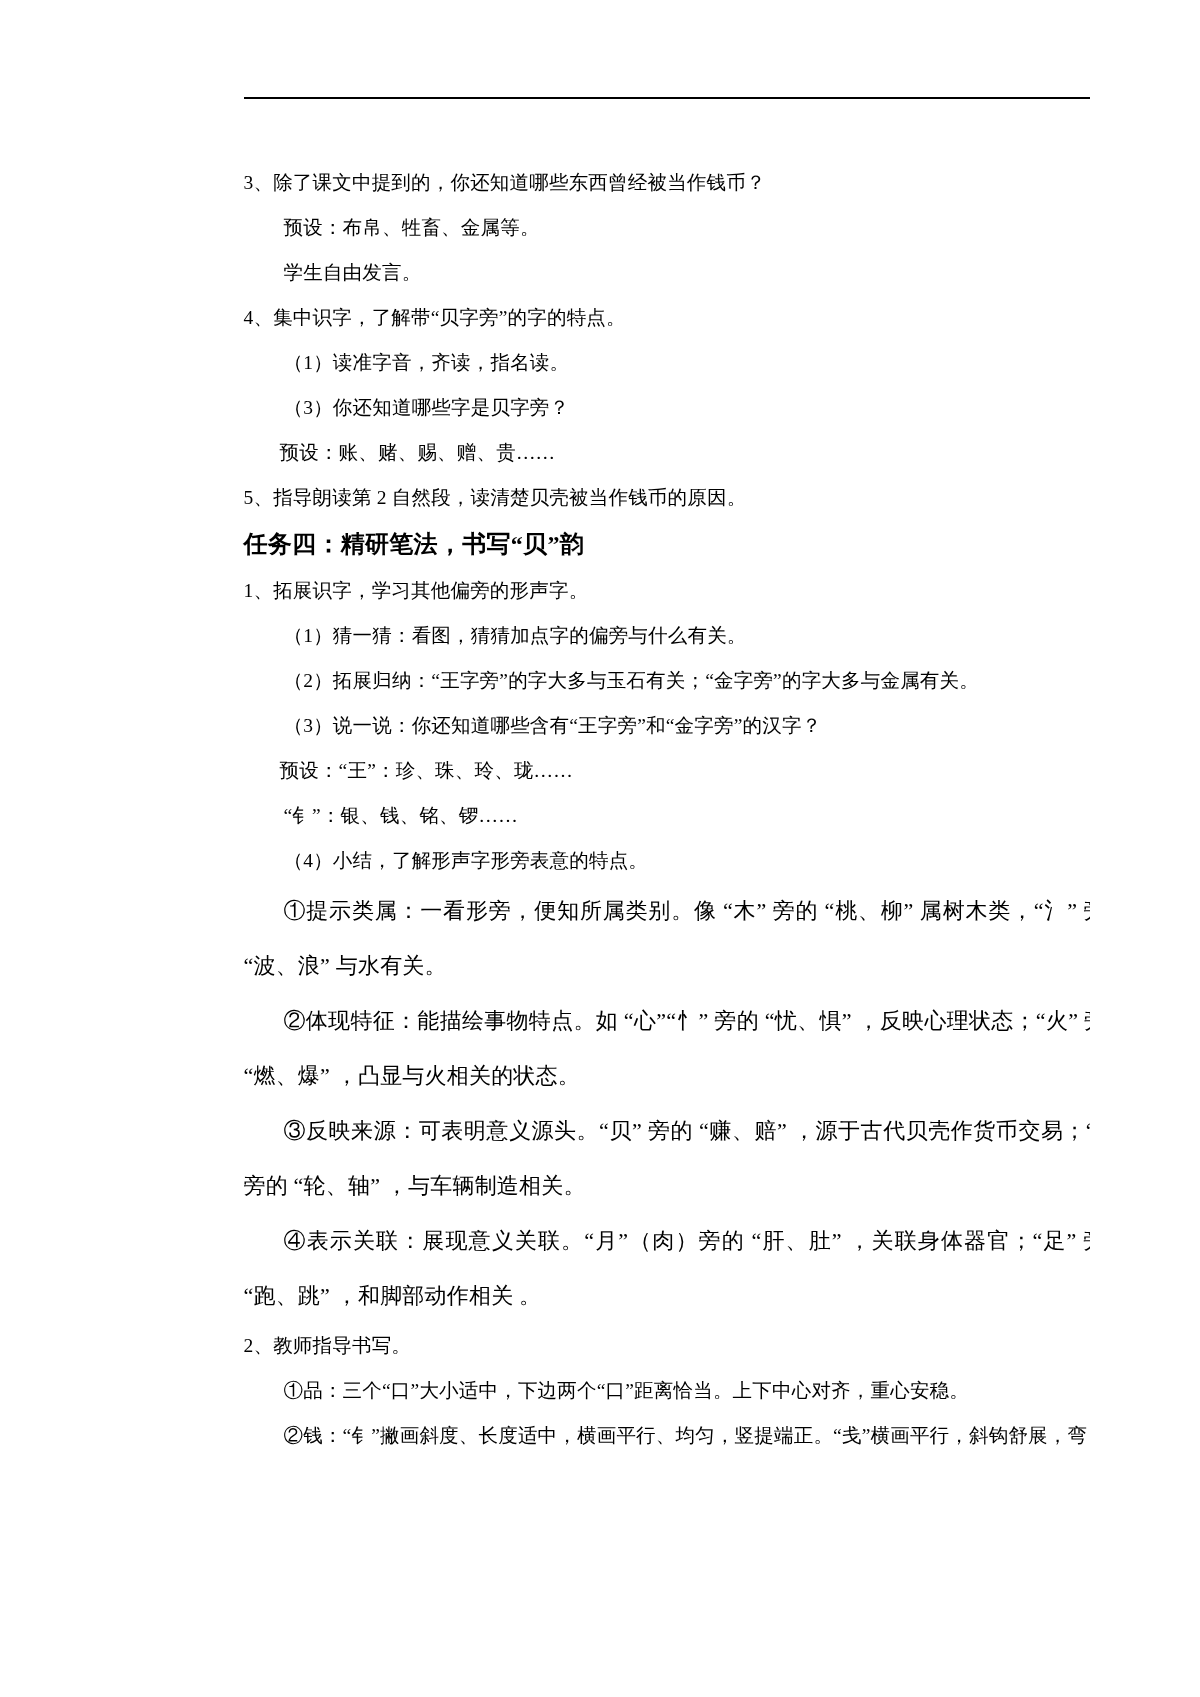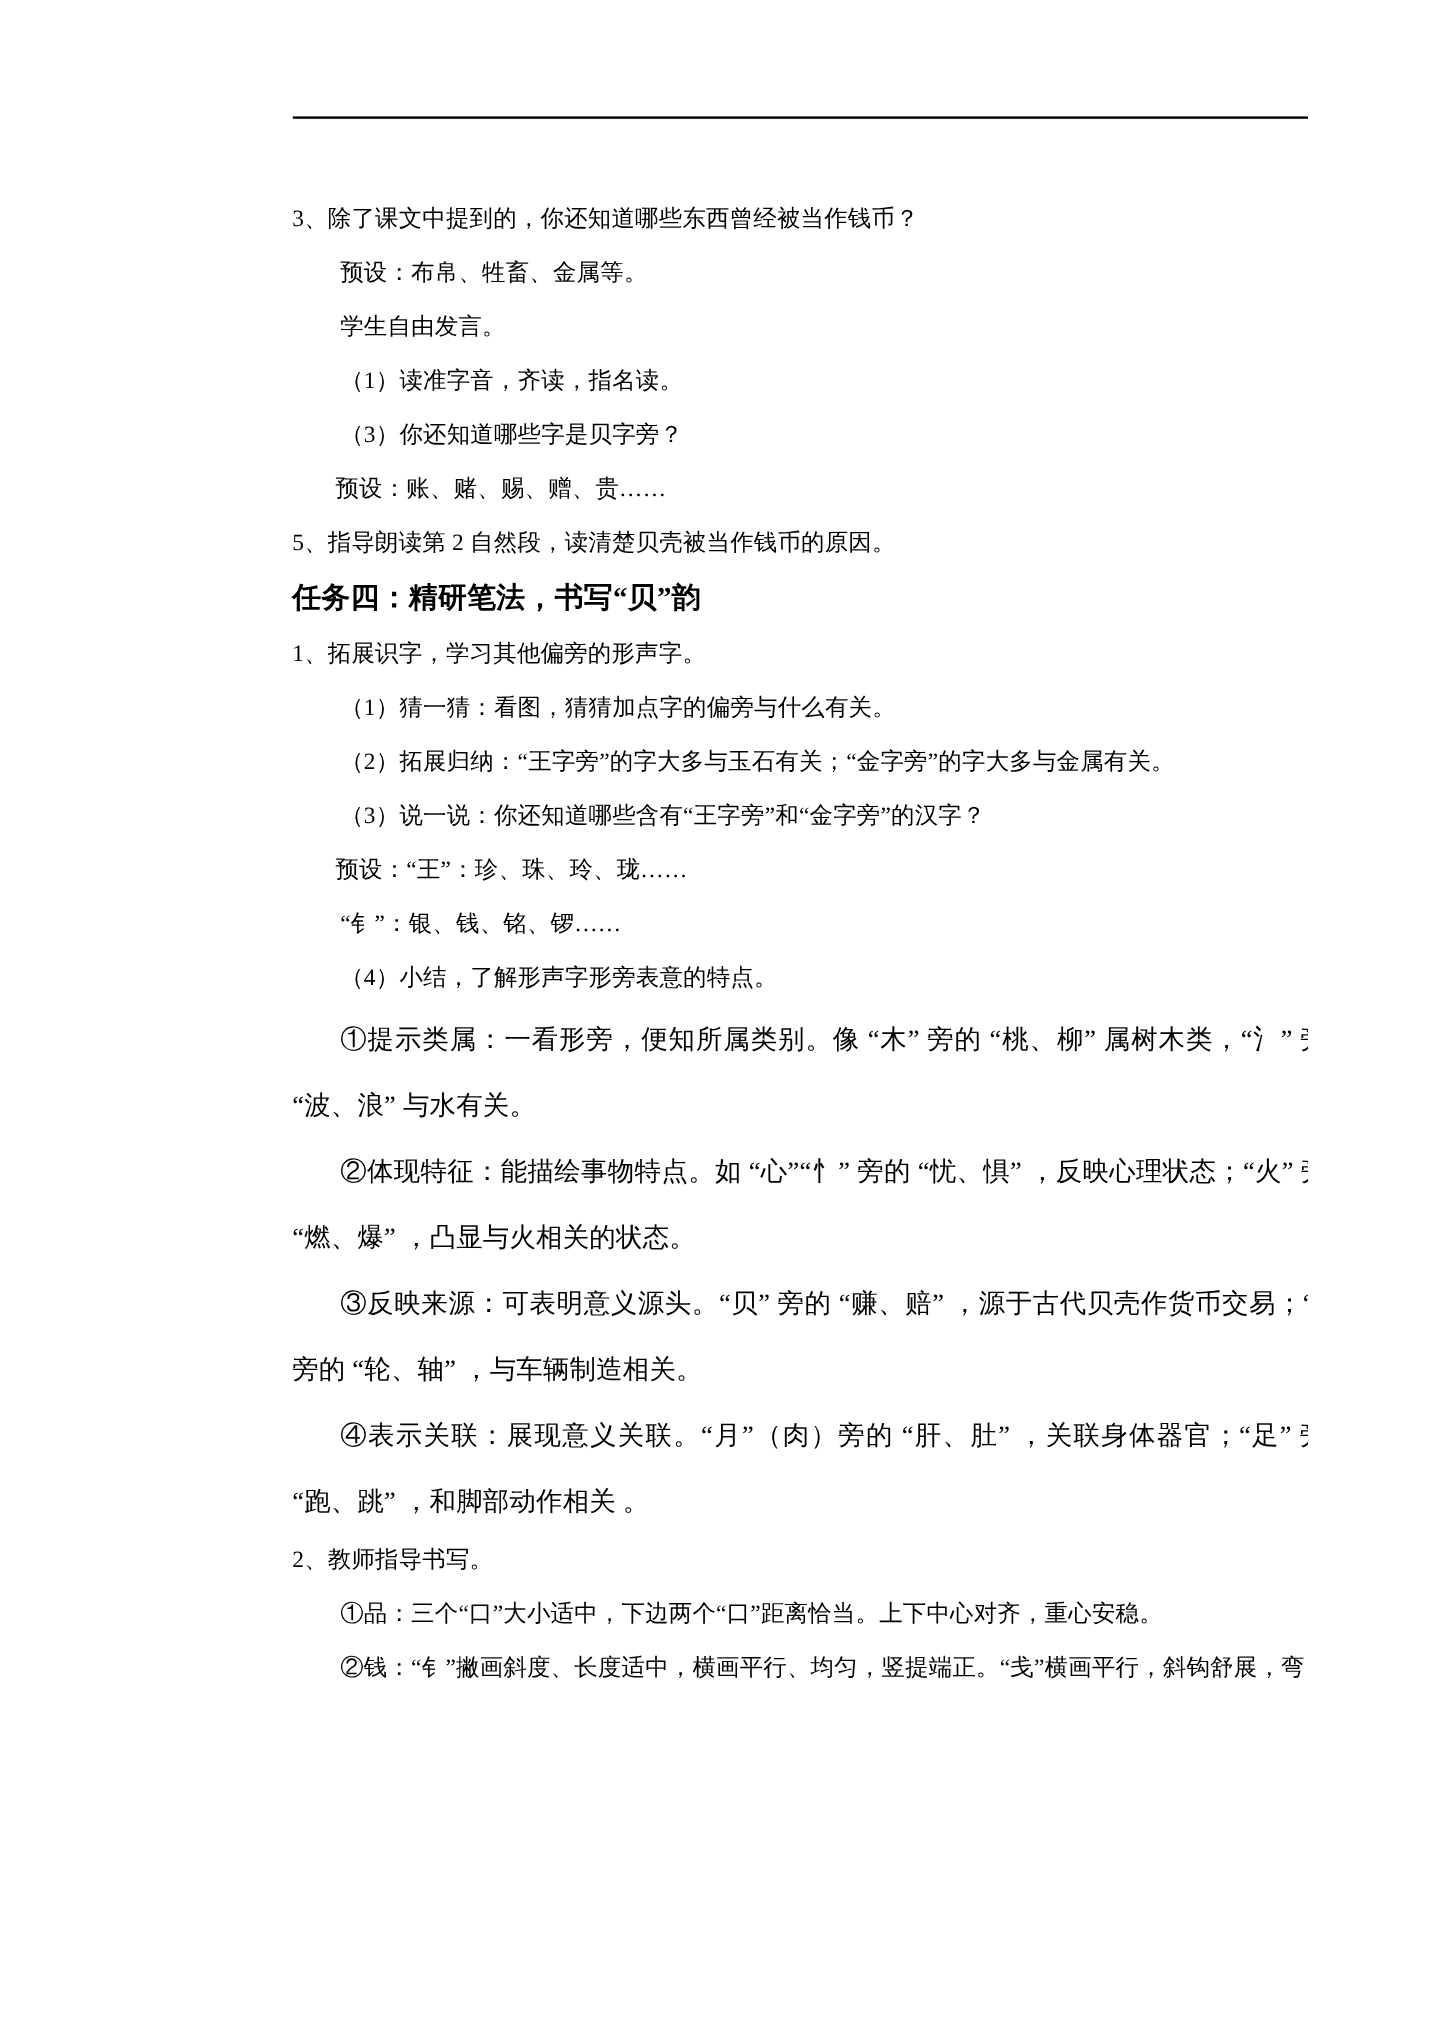--- a/index.html
+++ b/index.html
@@ -69,20 +69,21 @@
 
 <div class="page">
 
   <div class="header-rule"></div>
 
   <div class="content">
 
     <p class="lvl0">3、除了课文中提到的，你还知道哪些东西曾经被当作钱币？</p>
     <p class="lvl1">预设：布帛、牲畜、金属等。</p>
     <p class="lvl1">学生自由发言。</p>
+    <p class="lvl0">4、集中识字，了解带“贝字旁”的字的特点。</p>
     <p class="lvl1">（1）读准字音，齐读，指名读。</p>
     <p class="lvl1">（3）你还知道哪些字是贝字旁？</p>
     <p class="lvl1b">预设：账、赌、赐、赠、贵……</p>
     <p class="lvl0">5、指导朗读第 2 自然段，读清楚贝壳被当作钱币的原因。</p>
 
     <p class="heading">任务四：精研笔法，书写“贝”韵</p>
 
     <p class="lvl0">1、拓展识字，学习其他偏旁的形声字。</p>
     <p class="lvl1">（1）猜一猜：看图，猜猜加点字的偏旁与什么有关。</p>
     <p class="lvl1">（2）拓展归纳：“王字旁”的字大多与玉石有关；“金字旁”的字大多与金属有关。</p>

